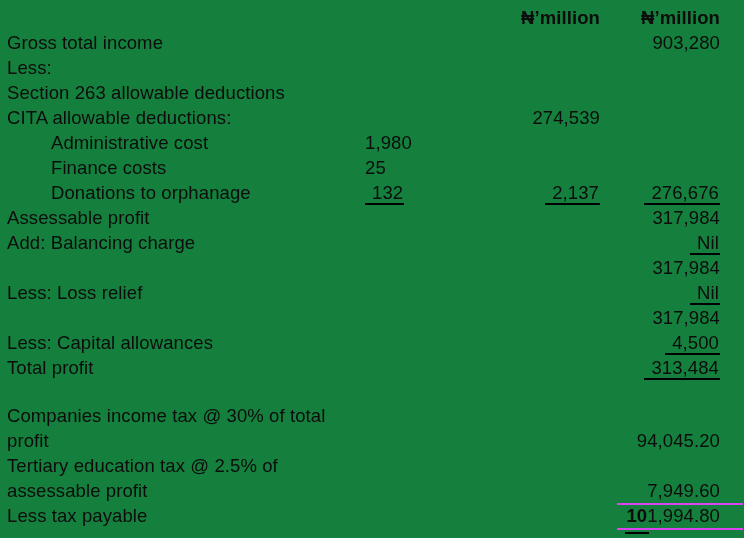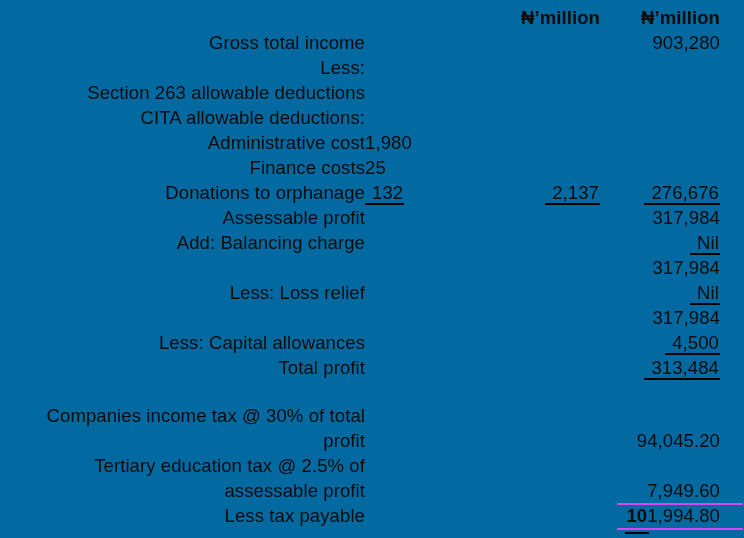--- a/index.html
+++ b/index.html
@@ -2,31 +2,31 @@
 <html><head>
 <meta charset="utf-8">
 <style>
   html, body { margin: 0; padding: 0; background: #ffffff; }
   .sheet {
     position: relative;
     width: 744px;
     height: 538px;
     box-sizing: border-box;
     padding-top: 5px;
-    background: #0369a1;
+    background: #15803d;
     color: #0c0c0c;
     font-family: "Liberation Sans", "DejaVu Sans", sans-serif;
     font-size: 18.5px;
     letter-spacing: 0.1px;
     overflow: hidden;
   }
   .row { display: flex; height: 25px; line-height: 25px; }
   .row.spacer { height: 23px; }
   .cell { box-sizing: border-box; }
-  .label  { width: 365px; padding-left: 7px; text-align: right; }
+  .label  { width: 365px; padding-left: 7px; }
   .label.indent { padding-left: 51px; }
   .c1 { width: 130px; text-align: left; }
   .c2 { width: 105px; text-align: right; }
   .c3 { width: 144px; text-align: right; padding-right: 24px; }
   .hdr { font-weight: bold; }
   
   .u { border-bottom: 2px solid #000; padding: 0 1px 0 7px; }
   
   .u-wide {
     display: block;
@@ -68,20 +68,21 @@
     <div class="cell label">Less:</div>
   </div>
 
   <div class="row">
     <div class="cell label">Section 263 allowable deductions</div>
   </div>
 
   <div class="row">
     <div class="cell label">CITA allowable deductions:</div>
     <div class="cell c1"></div>
+    <div class="cell c2"><span>274,539</span></div>
     <div class="cell c3"></div>
   </div>
 
   <div class="row">
     <div class="cell label indent">Administrative cost</div>
     <div class="cell c1"><span>1,980</span></div>
     <div class="cell c2"></div>
     <div class="cell c3"></div>
   </div>
 

